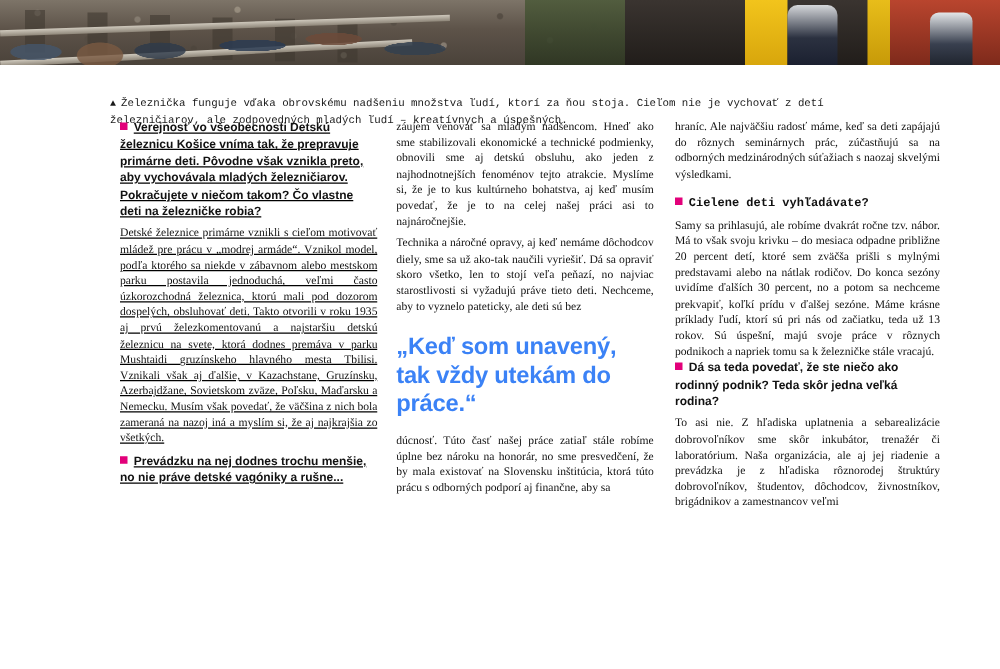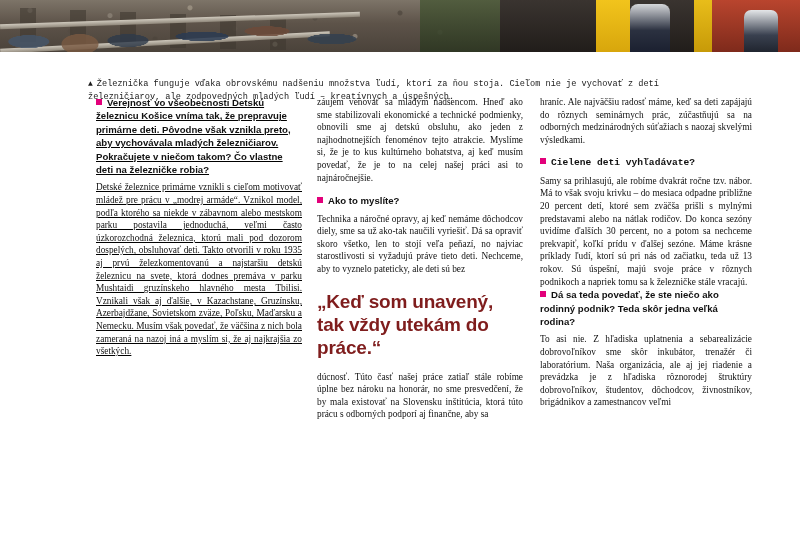--- a/index.html
+++ b/index.html
@@ -182,21 +182,21 @@
     margin-right: 5px;
     vertical-align: 1px;
   }
   .gap-s { height: 5px; }
 
   .pullquote {
     font-family: "Liberation Sans", sans-serif;
     font-weight: bold;
     font-size: 19px;
     line-height: 23px;
-    color: #7f1d1d;
+    color: #3b82f6;
     margin: 14px 0 12px 0;
     letter-spacing: -0.2px;
   }
 </style>
 </head>
 <body>
 
 <div class="photo-band">
   <div class="photo-layer">
     <div class="ph-rail-bg"></div>
@@ -225,25 +225,25 @@
   <span class="tri">▲</span><span>Železnička funguje vďaka obrovskému nadšeniu množstva ľudí, ktorí za ňou stoja. Cieľom nie je vychovať z detí železničiarov, ale zodpovedných mladých ľudí – kreatívnych a úspešných.</span>
 </div>
 
 <div class="cols">
 
   <div class="col col1">
     <p class="lead"><span class="q-sq"></span><span>Verejnosť vo všeobecnosti Detskú železnicu Košice vníma tak, že prepravuje primárne deti. Pôvodne však vznikla preto, aby vychovávala mladých železničiarov. Pokračujete v niečom takom? Čo vlastne deti na železničke robia?</span></p>
     <div class="gap-s"></div>
     <p class="body">Detské železnice primárne vznikli s cieľom motivovať mládež pre prácu v „modrej armáde“. Vznikol model, podľa ktorého sa niekde v zábavnom alebo mestskom parku postavila jednoduchá, veľmi často úzkorozchodná železnica, ktorú mali pod dozorom dospelých, obsluhovať deti. Takto otvorili v roku 1935 aj prvú železkomentovanú a najstaršiu detskú železnicu na svete, ktorá dodnes premáva v parku Mushtaidi gruzínskeho hlavného mesta Tbilisi. Vznikali však aj ďalšie, v Kazachstane, Gruzínsku, Azerbajdžane, Sovietskom zväze, Poľsku, Maďarsku a Nemecku. Musím však povedať, že väčšina z nich bola zameraná na nazoj iná a myslím si, že aj najkrajšia zo všetkých.</p>
     <div class="gap-s"></div>
+    <p class="lead"><span class="q-sq"></span><span>Prevádzku na nej dodnes trochu menšie, no nie práve detské vagóniky a rušne...</span></p>
   </div>
 
   <div class="col col2">
     <p class="body">záujem venovať sa mladým nadšencom. Hneď ako sme stabilizovali ekonomické a technické podmienky, obnovili sme aj detskú obsluhu, ako jeden z najhodnotnejších fenoménov tejto atrakcie. Myslíme si, že je to kus kultúrneho bohatstva, aj keď musím povedať, že je to na celej našej práci asi to najnáročnejšie.</p>
-    <p class="lead" style="margin-top:10px;"><span class="q-sq"></span><span>Ako to myslíte?</span></p>
     <div class="gap-s"></div>
     <p class="body">Technika a náročné opravy, aj keď nemáme dôchodcov diely, sme sa už ako-tak naučili vyriešiť. Dá sa opraviť skoro všetko, len to stojí veľa peňazí, no najviac starostlivosti si vyžadujú práve tieto deti. Nechceme, aby to vyznelo pateticky, ale deti sú bez</p>
     <p class="pullquote">„Keď som unavený, tak vždy utekám do práce.“</p>
     <p class="body">dúcnosť. Túto časť našej práce zatiaľ stále robíme úplne bez nároku na honorár, no sme presvedčení, že by mala existovať na Slovensku inštitúcia, ktorá túto prácu s odborných podporí aj finančne, aby sa</p>
   </div>
 
   <div class="col col3">
     <p class="body">hraníc. Ale najväčšiu radosť máme, keď sa deti zapájajú do rôznych seminárnych prác, zúčastňujú sa na odborných medzinárodných súťažiach s naozaj skvelými výsledkami.</p>
     <p class="lead" style="margin-top:10px;font-family:Liberation Mono, monospace;"><span class="q-sq"></span><span>Cielene deti vyhľadávate?</span></p>
     <div class="gap-s"></div>

